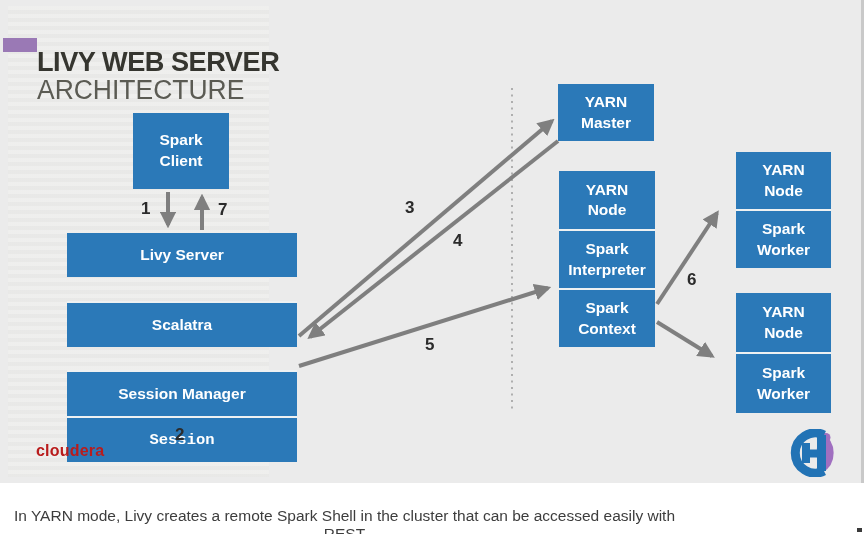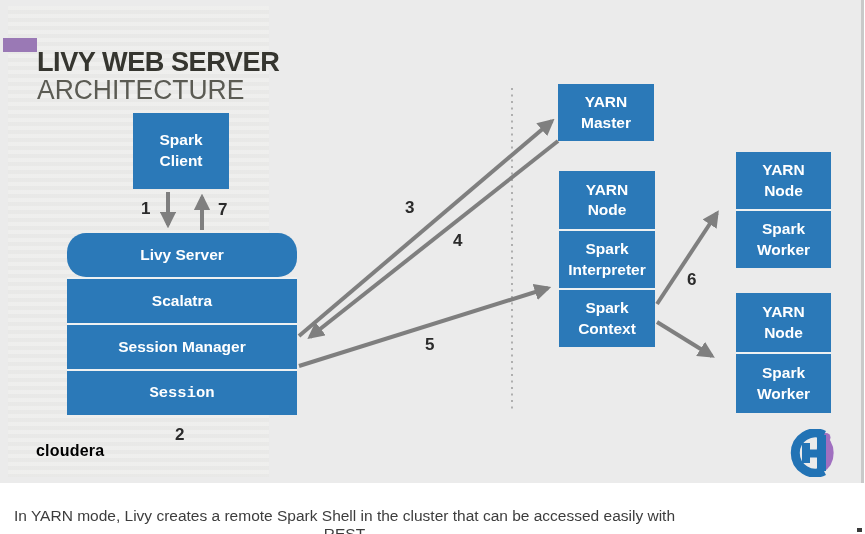--- a/index.html
+++ b/index.html
@@ -41,21 +41,21 @@
     text-align:center;font-weight:700;font-size:15.5px;line-height:1.3;white-space:pre-line;
     border-top:2px solid #eef1f2;
   }
   .stack .row:first-child{border-top:none;}
   .num{
     position:absolute;font-size:17px;font-weight:700;color:#2b2b2b;
   }
   .arrows{position:absolute;left:0;top:0;pointer-events:none;}
   .brand{
     position:absolute;left:36px;top:442px;font-size:16px;font-weight:700;
-    color:#000000;letter-spacing:.2px;
+    color:#b91c1c;letter-spacing:.2px;
   }
   .hlogo{position:absolute;left:790px;top:429px;}
   .caption{
     position:absolute;left:0;top:507px;width:689px;text-align:center;
     font-size:15.5px;color:#3d3d3d;
   }
   .corner-mark{position:absolute;left:857px;top:528px;width:5px;height:4px;background:#3a3a3a;}
 </style>
 </head>
 <body>
@@ -83,23 +83,23 @@
       <line x1="558" y1="141" x2="310" y2="337" stroke="#7f7f7f" stroke-width="4" marker-end="url(#ah)"></line>
       <line x1="299" y1="366" x2="548" y2="288" stroke="#7f7f7f" stroke-width="4" marker-end="url(#ah)"></line>
       <line x1="657" y1="304" x2="717" y2="213" stroke="#7f7f7f" stroke-width="4" marker-end="url(#ah)"></line>
       <line x1="657" y1="322" x2="712" y2="356" stroke="#7f7f7f" stroke-width="4" marker-end="url(#ah)"></line>
     </svg>
 
     <div class="bluebox" style="left:133px;top:113px;width:96px;height:76px;">Spark
 Client</div>
 
     <div class="stack" style="left:67px;top:233px;width:230px;">
-      <div class="row" style="height:44px;border-radius:19px;">Livy Server</div>
-      <div class="row" style="height:44px;">Scalatra</div>
-      <div class="row" style="height:44px;">Session Manager</div>
+      <div class="row" style="height:44px;">Livy Server</div>
+      <div class="row" style="height:44px;margin-top:24px;">Scalatra</div>
+      <div class="row" style="height:44px;margin-top:23px;">Session Manager</div>
       <div class="row" style="height:44px;font-family:Liberation Mono, monospace;">Session</div>
     </div>
 
     <div class="bluebox" style="left:558px;top:84px;width:96px;height:57px;">YARN
 Master</div>
 
     <div class="stack" style="left:559px;top:171px;width:96px;">
       <div class="row" style="height:58px;">YARN
 Node</div>
       <div class="row" style="height:57px;">Spark

